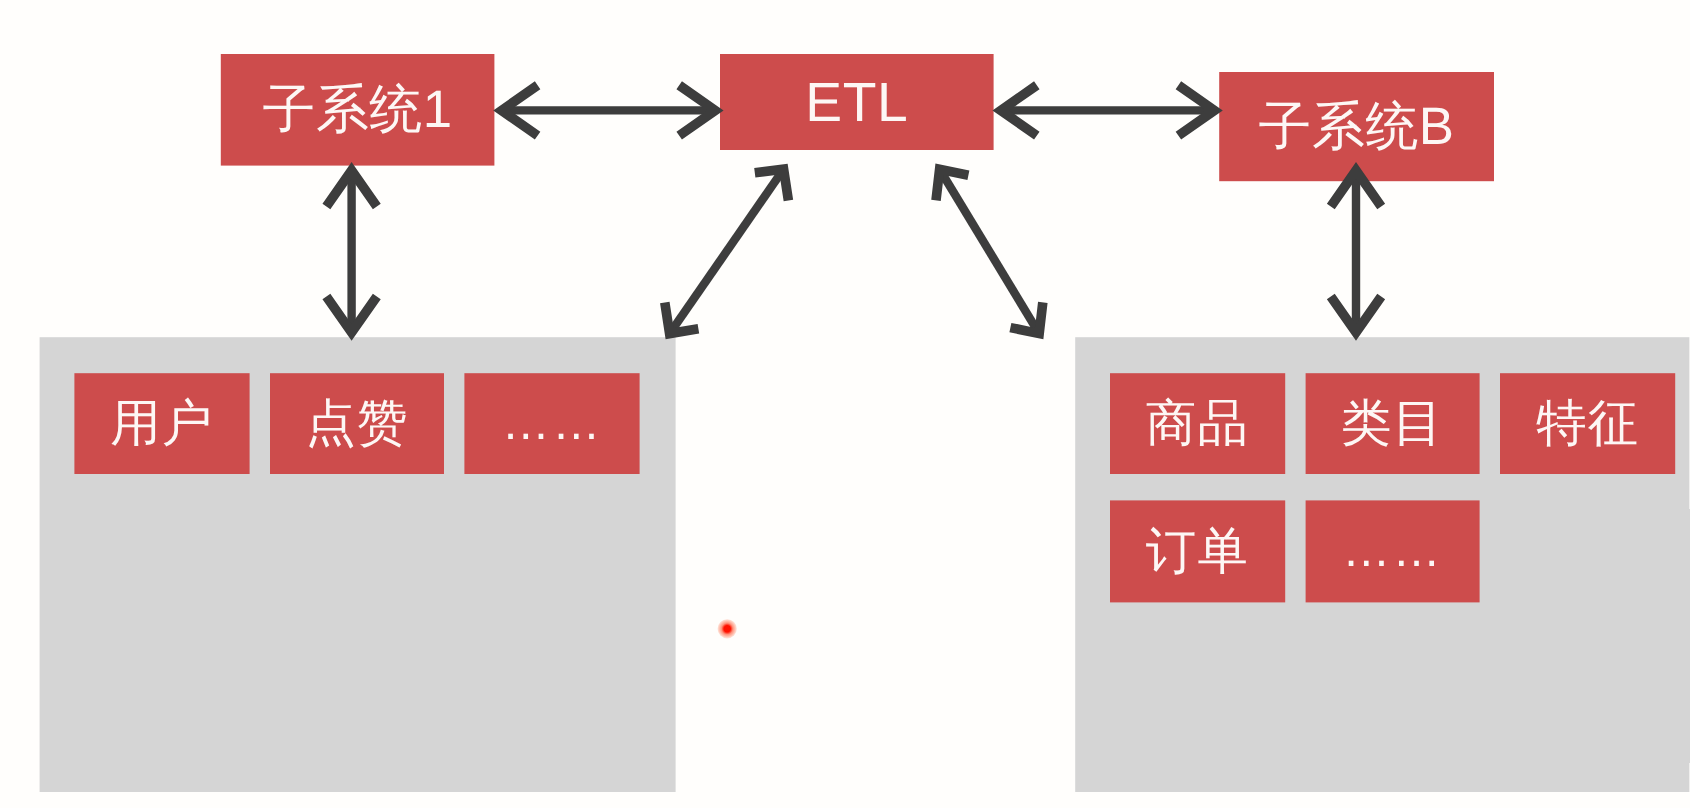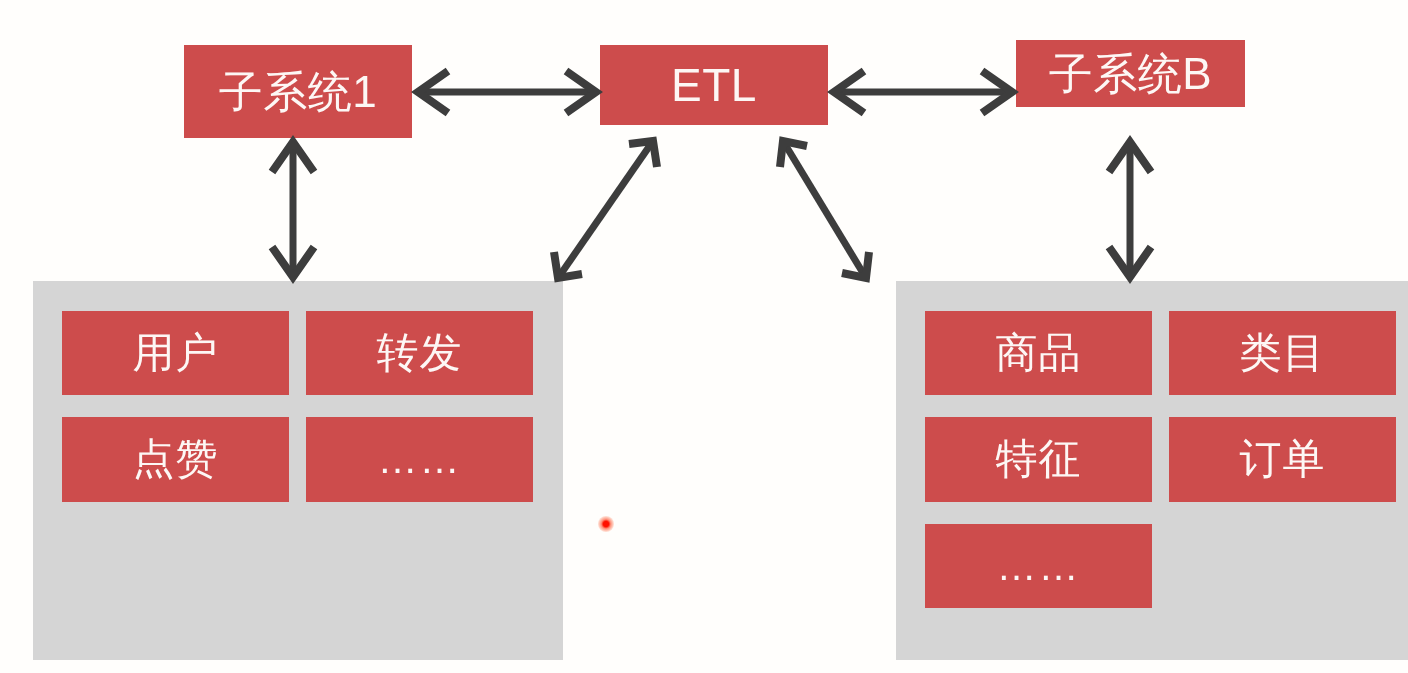--- a/index.html
+++ b/index.html
@@ -25,39 +25,39 @@
     align-items: center;
     justify-content: center;
     box-sizing: border-box;
     font-size: 44px;
     line-height: 1;
     letter-spacing: 0.5px;
     white-space: nowrap;
   }
   #box-sub1   { left: 184px;  top: 45px; width: 228px; height: 93px; }
   #box-etl    { left: 600px;  top: 45px; width: 228px; height: 80px; font-size: 46px; }
-  #box-subB   { left: 1016px; top: 40px; width: 229px; height: 67px; justify-content: center; }
+  #box-subB   { left: 1016px; top: 60px; width: 229px; height: 91px; justify-content: center; }
 
   
   .panel {
     position: absolute;
     background: #d5d5d5;
     box-sizing: border-box;
   }
   #panel-left  { left: 33px;  top: 281px; width: 530px; height: 379px; }
   #panel-right { left: 896px; top: 281px; width: 530px; height: 379px; }
 
   .panel-grid {
     position: absolute;
     left: 29px;
     top: 30px;
     right: 30px;
     bottom: 52px;
     display: grid;
-    grid-template-columns: 1fr 1fr;
+    grid-template-columns: 1fr 1fr 1fr;
     grid-template-rows: 1fr 1fr 1fr;
     column-gap: 17px;
     row-gap: 22px;
   }
   .cell {
     background: #cd4c4c;
     color: #fdf7f5;
     display: flex;
     align-items: center;
     justify-content: center;
@@ -105,23 +105,20 @@
     <span>ETL</span>
   </div>
   <div class="top-box" id="box-subB">
     <span>子系统B</span>
   </div>
 
   <div class="panel" id="panel-left">
     <div class="panel-grid">
       <div class="cell">
         <span>用户</span>
-      </div>
-      <div class="cell">
-        <span>转发</span>
       </div>
       <div class="cell">
         <span>点赞</span>
       </div>
       <div class="cell dots">
         <span>……</span>
       </div>
     </div>
   </div>
 

